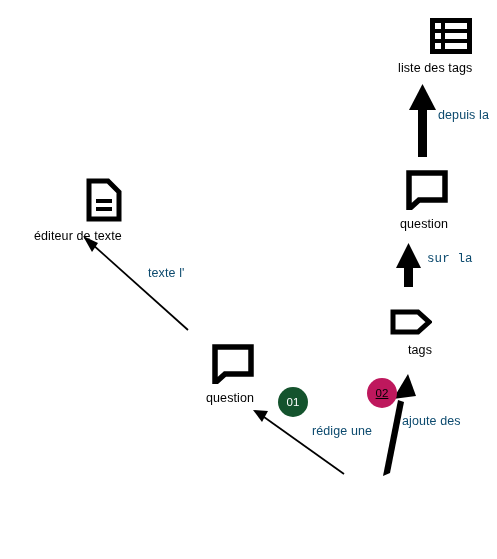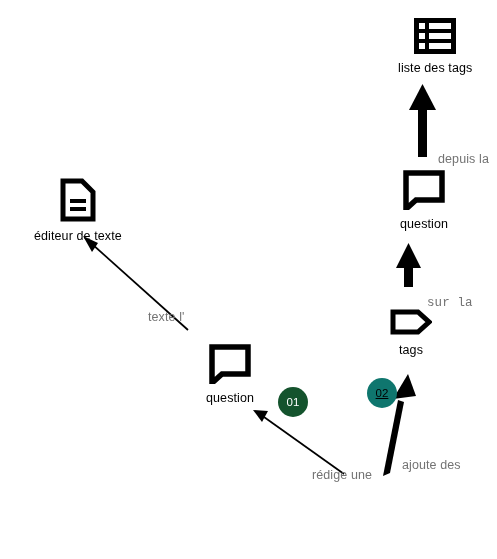--- a/index.html
+++ b/index.html
@@ -14,41 +14,40 @@
     position: relative;
     width: 497px;
     height: 559px;
     background: #ffffff;
     overflow: hidden;
   }
   .node {
     position: absolute;
     display: flex;
     flex-direction: column;
-    align-items: center;
+    align-items: flex-end;
   }
   .node-icon {
     display: block;
     line-height: 0;
   }
   .node-label {
     margin-top: 7px;
     font-size: 12.5px;
     color: #000000;
     white-space: nowrap;
     text-align: center;
     letter-spacing: 0.1px;
   }
   .edge-label {
     position: absolute;
     font-size: 12.5px;
-    color: #737373;
+    color: #0c4a6e;
     white-space: nowrap;
     letter-spacing: 0.1px;
-    margin-top: 44px;
   }
   .badge {
     position: absolute;
     width: 30px;
     height: 30px;
     border-radius: 50%;
     display: flex;
     align-items: center;
     justify-content: center;
     font-size: 11.5px;
@@ -157,17 +156,17 @@
   <div class="edge-label" style="left:148px; top:266px;">texte l'</div>
 
   <div class="edge-label" style="left:312px; top:424px;">rédige une</div>
 
   <div class="edge-label" style="left:402px; top:414px;">ajoute des</div>
 
   <div class="badge" style="left:278px; top:387px; background:#14532d; color:#ffffff;">
     <span>01</span>
   </div>
 
-  <div class="badge" style="left:367px; top:378px; background:#0f766e; color:#000000;text-decoration:underline;">
+  <div class="badge" style="left:367px; top:378px; background:#be185d; color:#000000;text-decoration:underline;">
     <span>02</span>
   </div>
 
 </div>
 
 </body></html>

